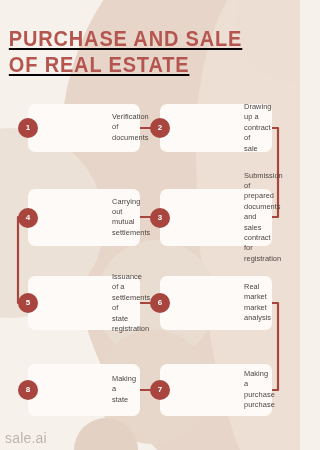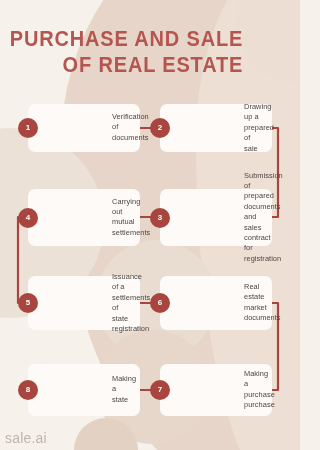--- a/index.html
+++ b/index.html
@@ -83,22 +83,23 @@
     height: 130px;
     background: #EDDED3;
   }
 
   
   .title-wrap {
     position: absolute;
     left: 0;
     top: 26px;
     width: 252px;
-    text-align: right;
+    text-align: left;
     z-index: 5;
+    text-decoration: underline;
   }
   .title-line {
     display: block;
     color: #B5554F;
     font-family: "Liberation Sans Narrow", "Liberation Sans", sans-serif;
     font-weight: 700;
     font-size: 21.5px;
     letter-spacing: 0.9px;
     line-height: 26px;
     text-transform: uppercase;
@@ -219,41 +220,41 @@
     </svg>
   </div>
 
   <div class="card" style="left:28px; top:104px; width:112px; height:48px;">
     <div class="badge">1</div>
     <div class="card-text">Verification of documents</div>
   </div>
 
   <div class="card" style="left:160px; top:104px; width:112px; height:48px;">
     <div class="badge">2</div>
-    <div class="card-text">Drawing up a prepared of sale</div>
+    <div class="card-text">Drawing up a contract of sale</div>
   </div>
 
   <div class="card" style="left:28px; top:189px; width:112px; height:57px;">
     <div class="badge">4</div>
     <div class="card-text">Carrying out mutual settlements</div>
   </div>
 
   <div class="card" style="left:160px; top:189px; width:112px; height:57px;">
     <div class="badge">3</div>
     <div class="card-text">Submission of prepared documents and sales contract for registration</div>
   </div>
 
   <div class="card" style="left:28px; top:276px; width:112px; height:54px;">
     <div class="badge">5</div>
     <div class="card-text">Issuance of a settlements of state registration</div>
   </div>
 
   <div class="card" style="left:160px; top:276px; width:112px; height:54px;">
     <div class="badge">6</div>
-    <div class="card-text">Real estate market documents</div>
+    <div class="card-text">Real market market analysis</div>
   </div>
 
   <div class="card" style="left:28px; top:364px; width:112px; height:52px;">
     <div class="badge">8</div>
     <div class="card-text">Making a state</div>
   </div>
 
   <div class="card" style="left:160px; top:364px; width:112px; height:52px;">
     <div class="badge">7</div>
     <div class="card-text">Making a purchase purchase</div>

